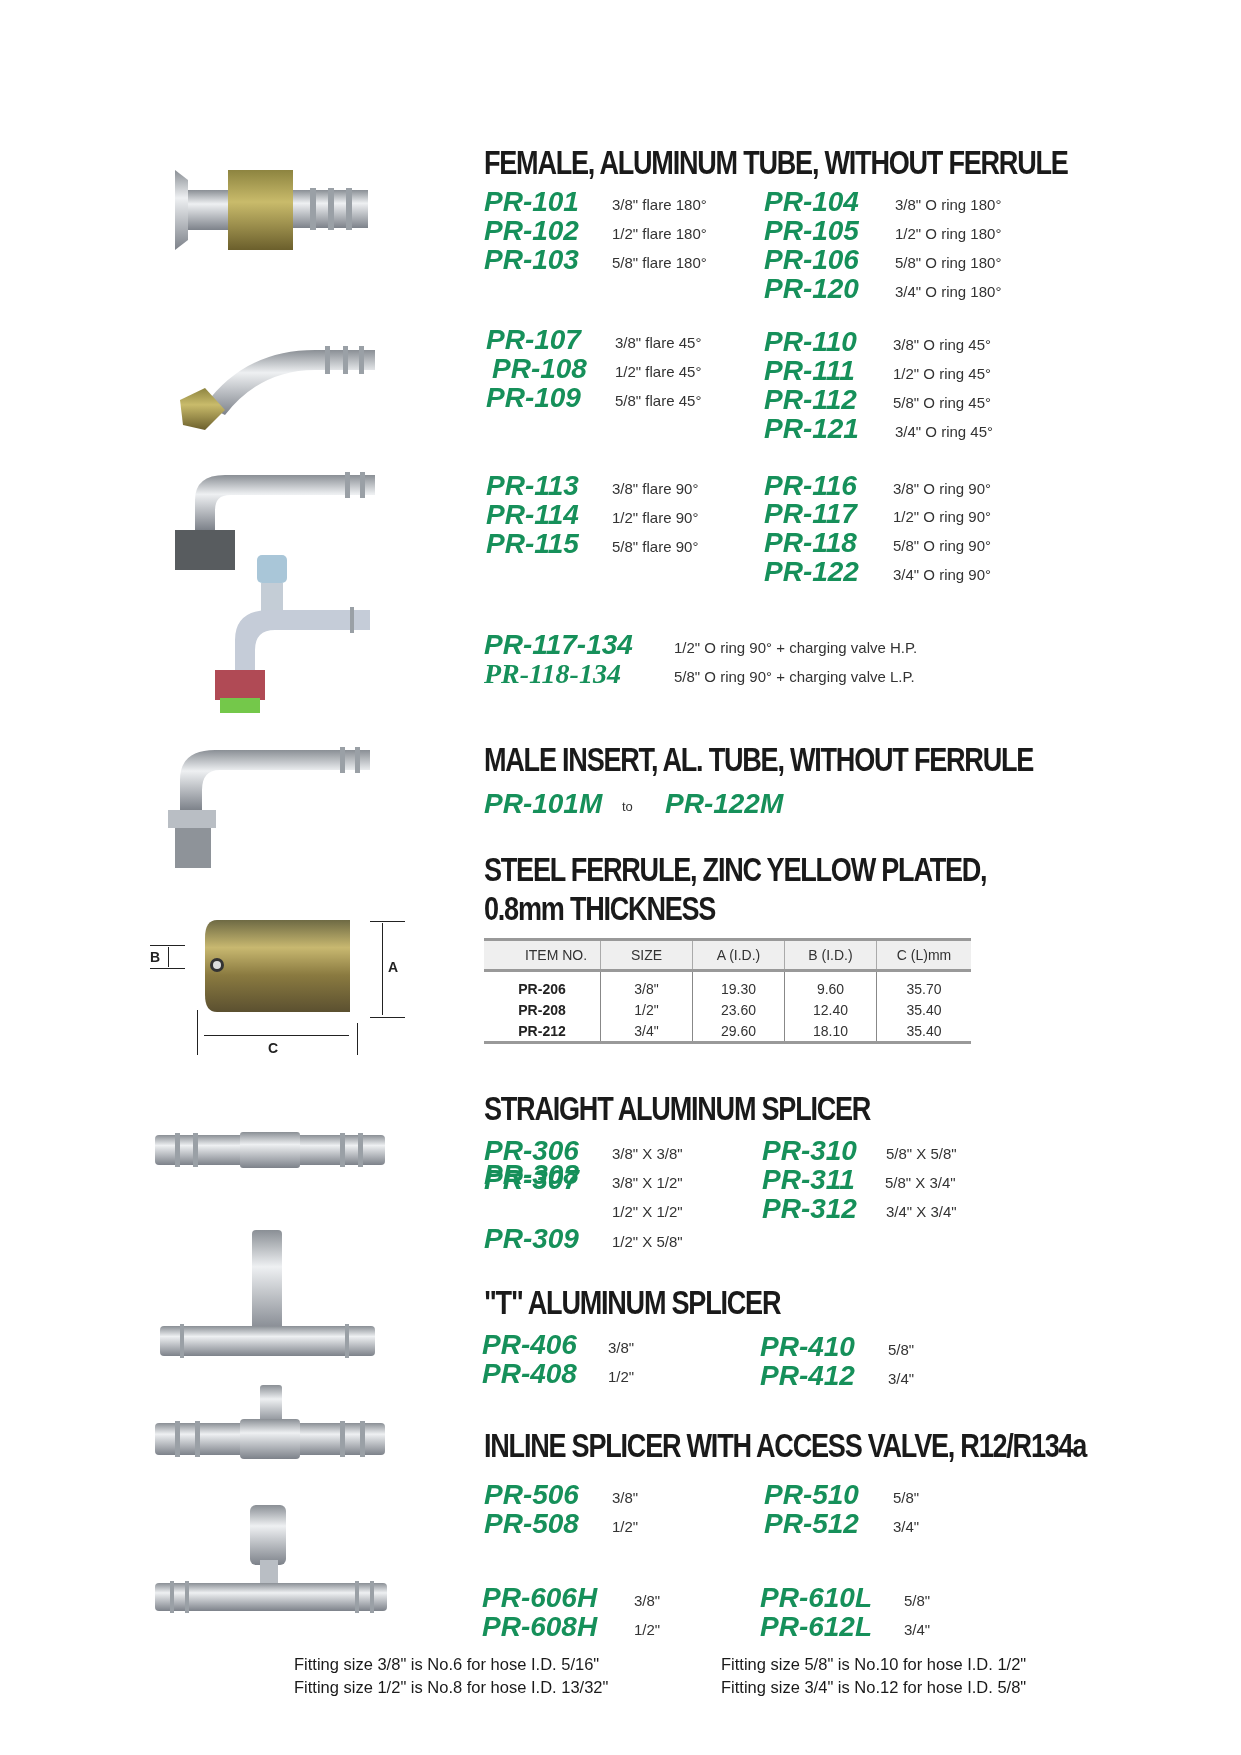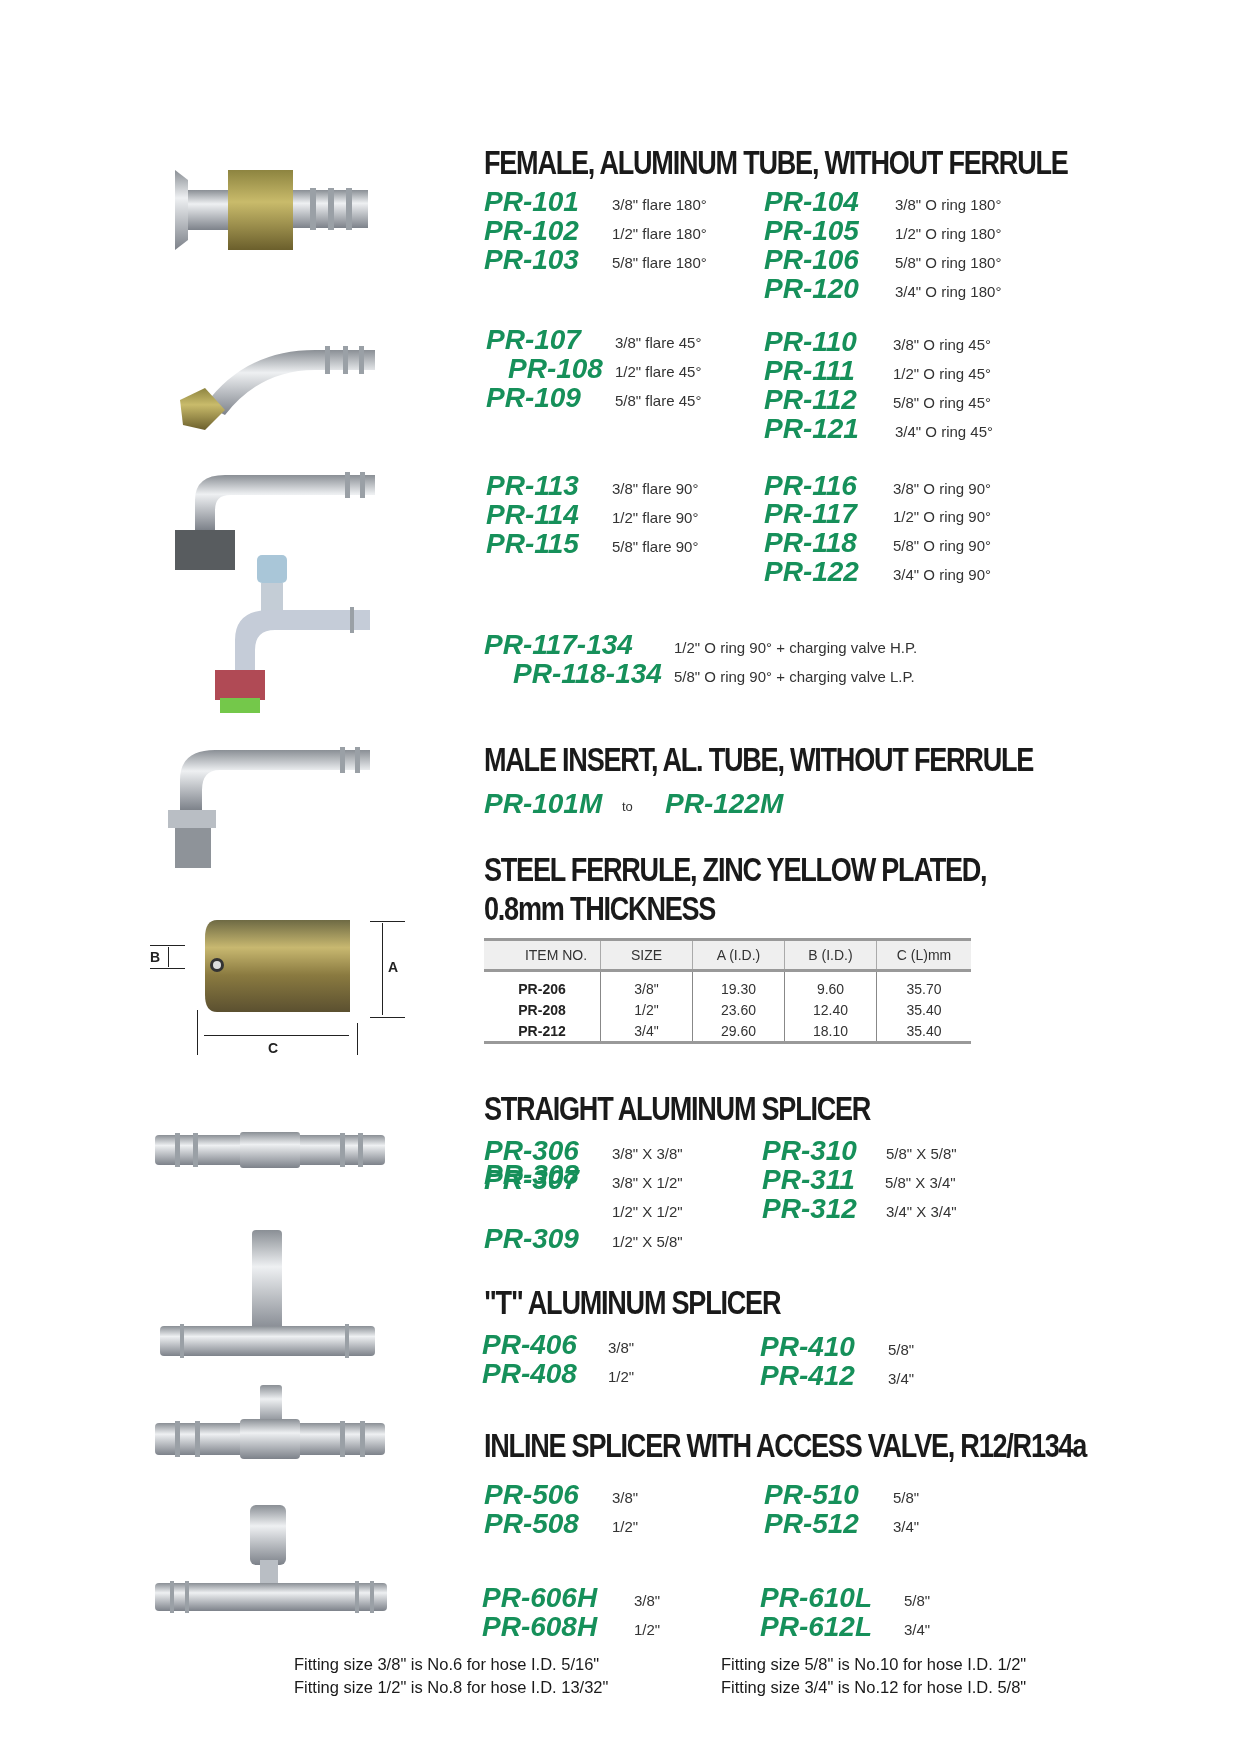--- a/index.html
+++ b/index.html
@@ -153,21 +153,21 @@
 <span class="desc" style="left:895px;top:197px;">3/8" O ring 180°</span>
 <span class="code" style="left:764px;top:217px;">PR-105</span>
 <span class="desc" style="left:895px;top:226px;">1/2" O ring 180°</span>
 <span class="code" style="left:764px;top:246px;">PR-106</span>
 <span class="desc" style="left:895px;top:255px;">5/8" O ring 180°</span>
 <span class="code" style="left:764px;top:275px;">PR-120</span>
 <span class="desc" style="left:895px;top:284px;">3/4" O ring 180°</span>
 
 <span class="code" style="left:486px;top:326px;">PR-107</span>
 <span class="desc" style="left:615px;top:335px;">3/8" flare 45°</span>
-<span class="code" style="left:508px;top:355px;text-align:center;">PR-108</span>
+<span class="code" style="left:492px;top:355px;text-align:center;">PR-108</span>
 <span class="desc" style="left:615px;top:364px;">1/2" flare 45°</span>
 <span class="code" style="left:486px;top:384px;">PR-109</span>
 <span class="desc" style="left:615px;top:393px;">5/8" flare 45°</span>
 
 <span class="code" style="left:764px;top:328px;">PR-110</span>
 <span class="desc" style="left:893px;top:337px;">3/8" O ring 45°</span>
 <span class="code" style="left:764px;top:357px;">PR-111</span>
 <span class="desc" style="left:893px;top:366px;">1/2" O ring 45°</span>
 <span class="code" style="left:764px;top:386px;">PR-112</span>
 <span class="desc" style="left:893px;top:395px;">5/8" O ring 45°</span>
@@ -185,21 +185,21 @@
 <span class="desc" style="left:893px;top:481px;">3/8" O ring 90°</span>
 <span class="code" style="left:764px;top:500px;">PR-117</span>
 <span class="desc" style="left:893px;top:509px;">1/2" O ring 90°</span>
 <span class="code" style="left:764px;top:529px;">PR-118</span>
 <span class="desc" style="left:893px;top:538px;">5/8" O ring 90°</span>
 <span class="code" style="left:764px;top:558px;">PR-122</span>
 <span class="desc" style="left:893px;top:567px;">3/4" O ring 90°</span>
 
 <span class="code" style="left:484px;top:631px;">PR-117-134</span>
 <span class="desc" style="left:674px;top:640px;">1/2" O ring 90°  + charging valve H.P.</span>
-<span class="code" style="left:513px;top:660px;">PR-118-134</span>
+<span class="code" style="left:484px;top:660px;font-family:Liberation Serif, serif;">PR-118-134</span>
 <span class="desc" style="left:674px;top:669px;">5/8" O ring 90°  + charging valve L.P.</span>
 
 <div class="title" style="top:743px;">MALE INSERT, AL. TUBE, WITHOUT FERRULE</div>
 <span class="code" style="left:484px;top:790px;">PR-101M</span>
 <span class="desc" style="left:622px;top:800px;font-size:13px;">to</span>
 <span class="code" style="left:665px;top:790px;">PR-122M</span>
 
 <div class="title" style="top:853px;">STEEL FERRULE, ZINC YELLOW PLATED,</div>
 <div class="title" style="top:892px;">0.8mm THICKNESS</div>
 

